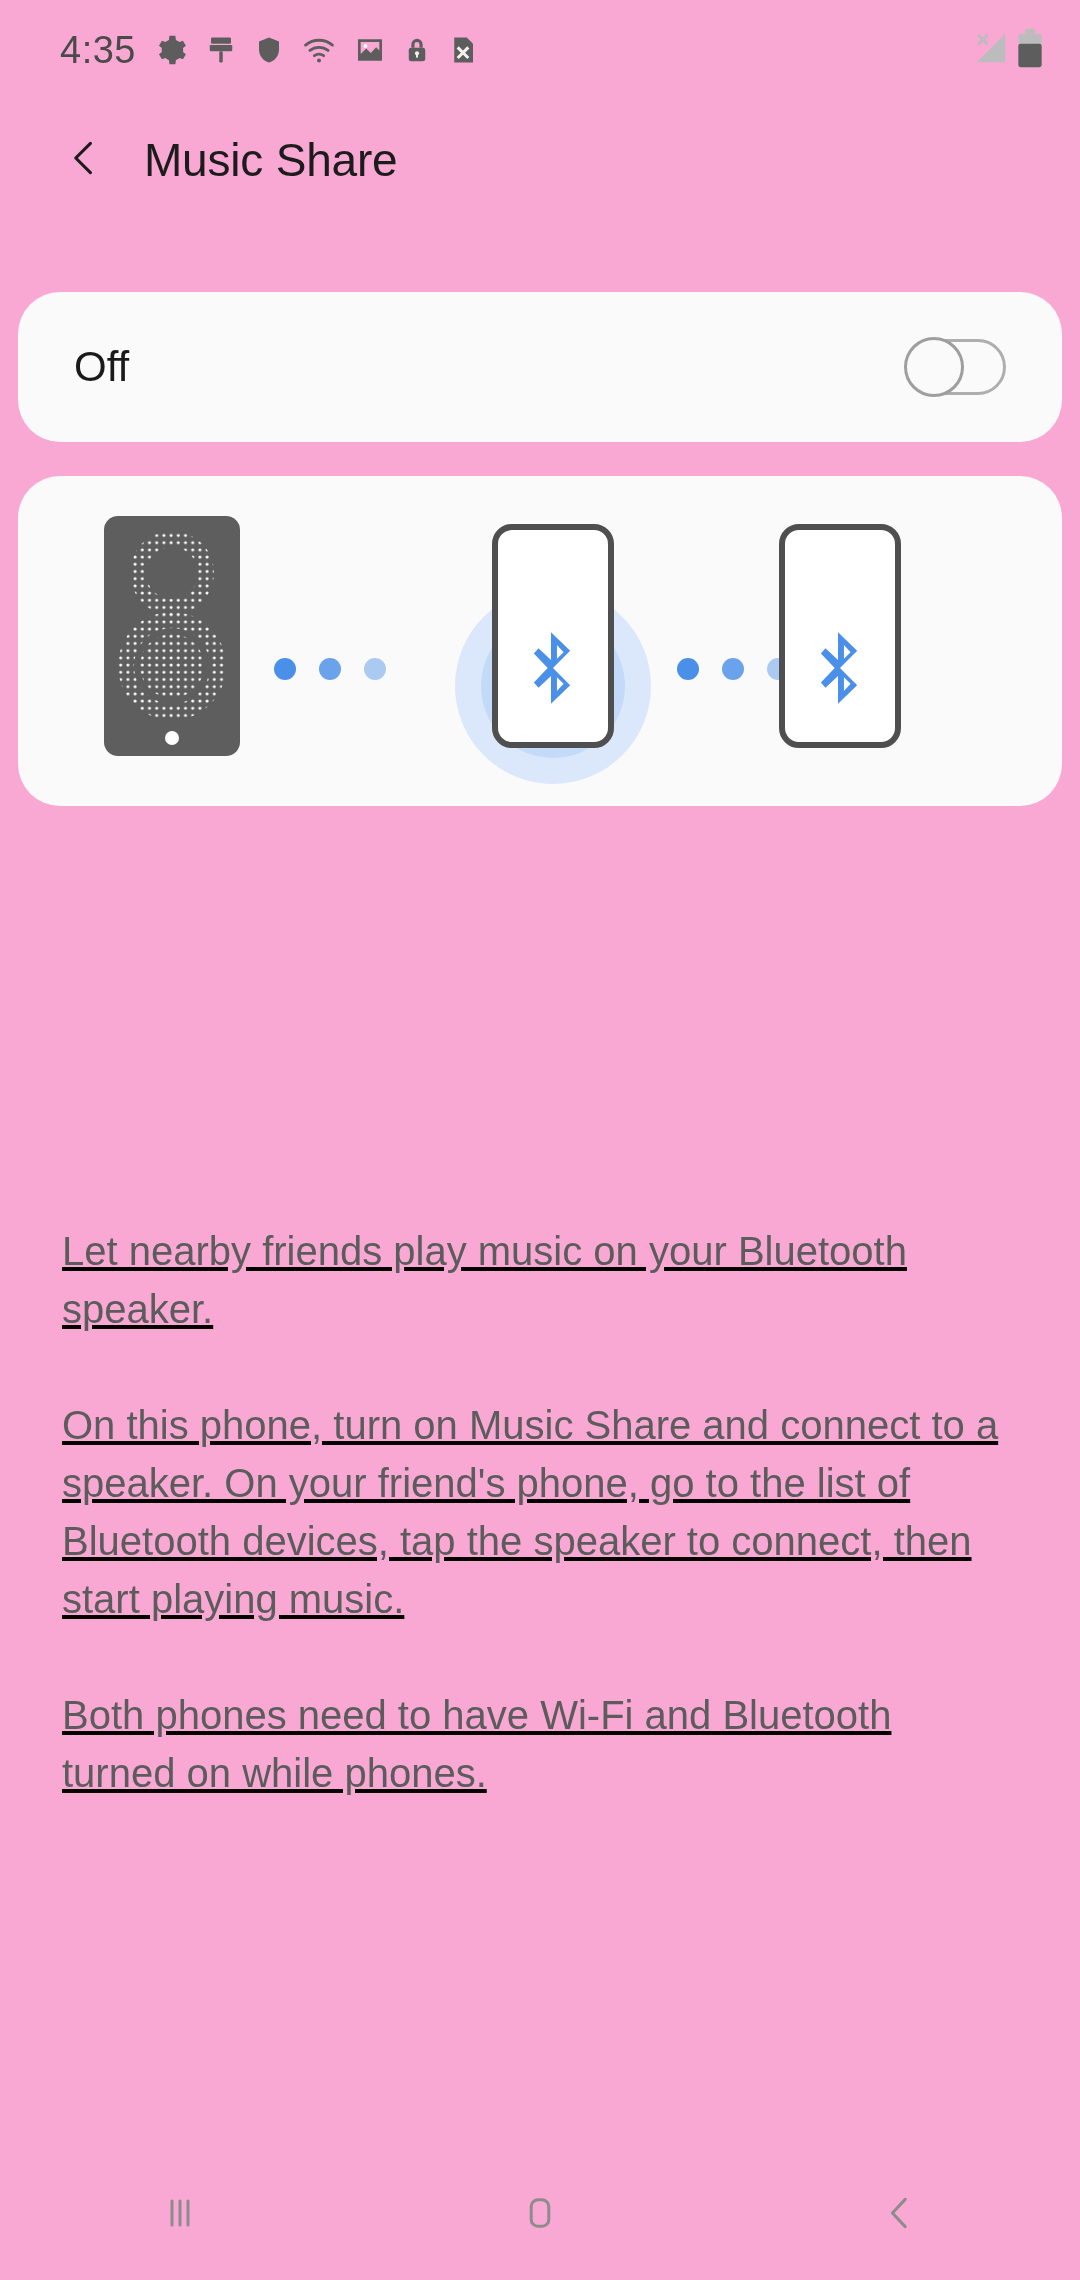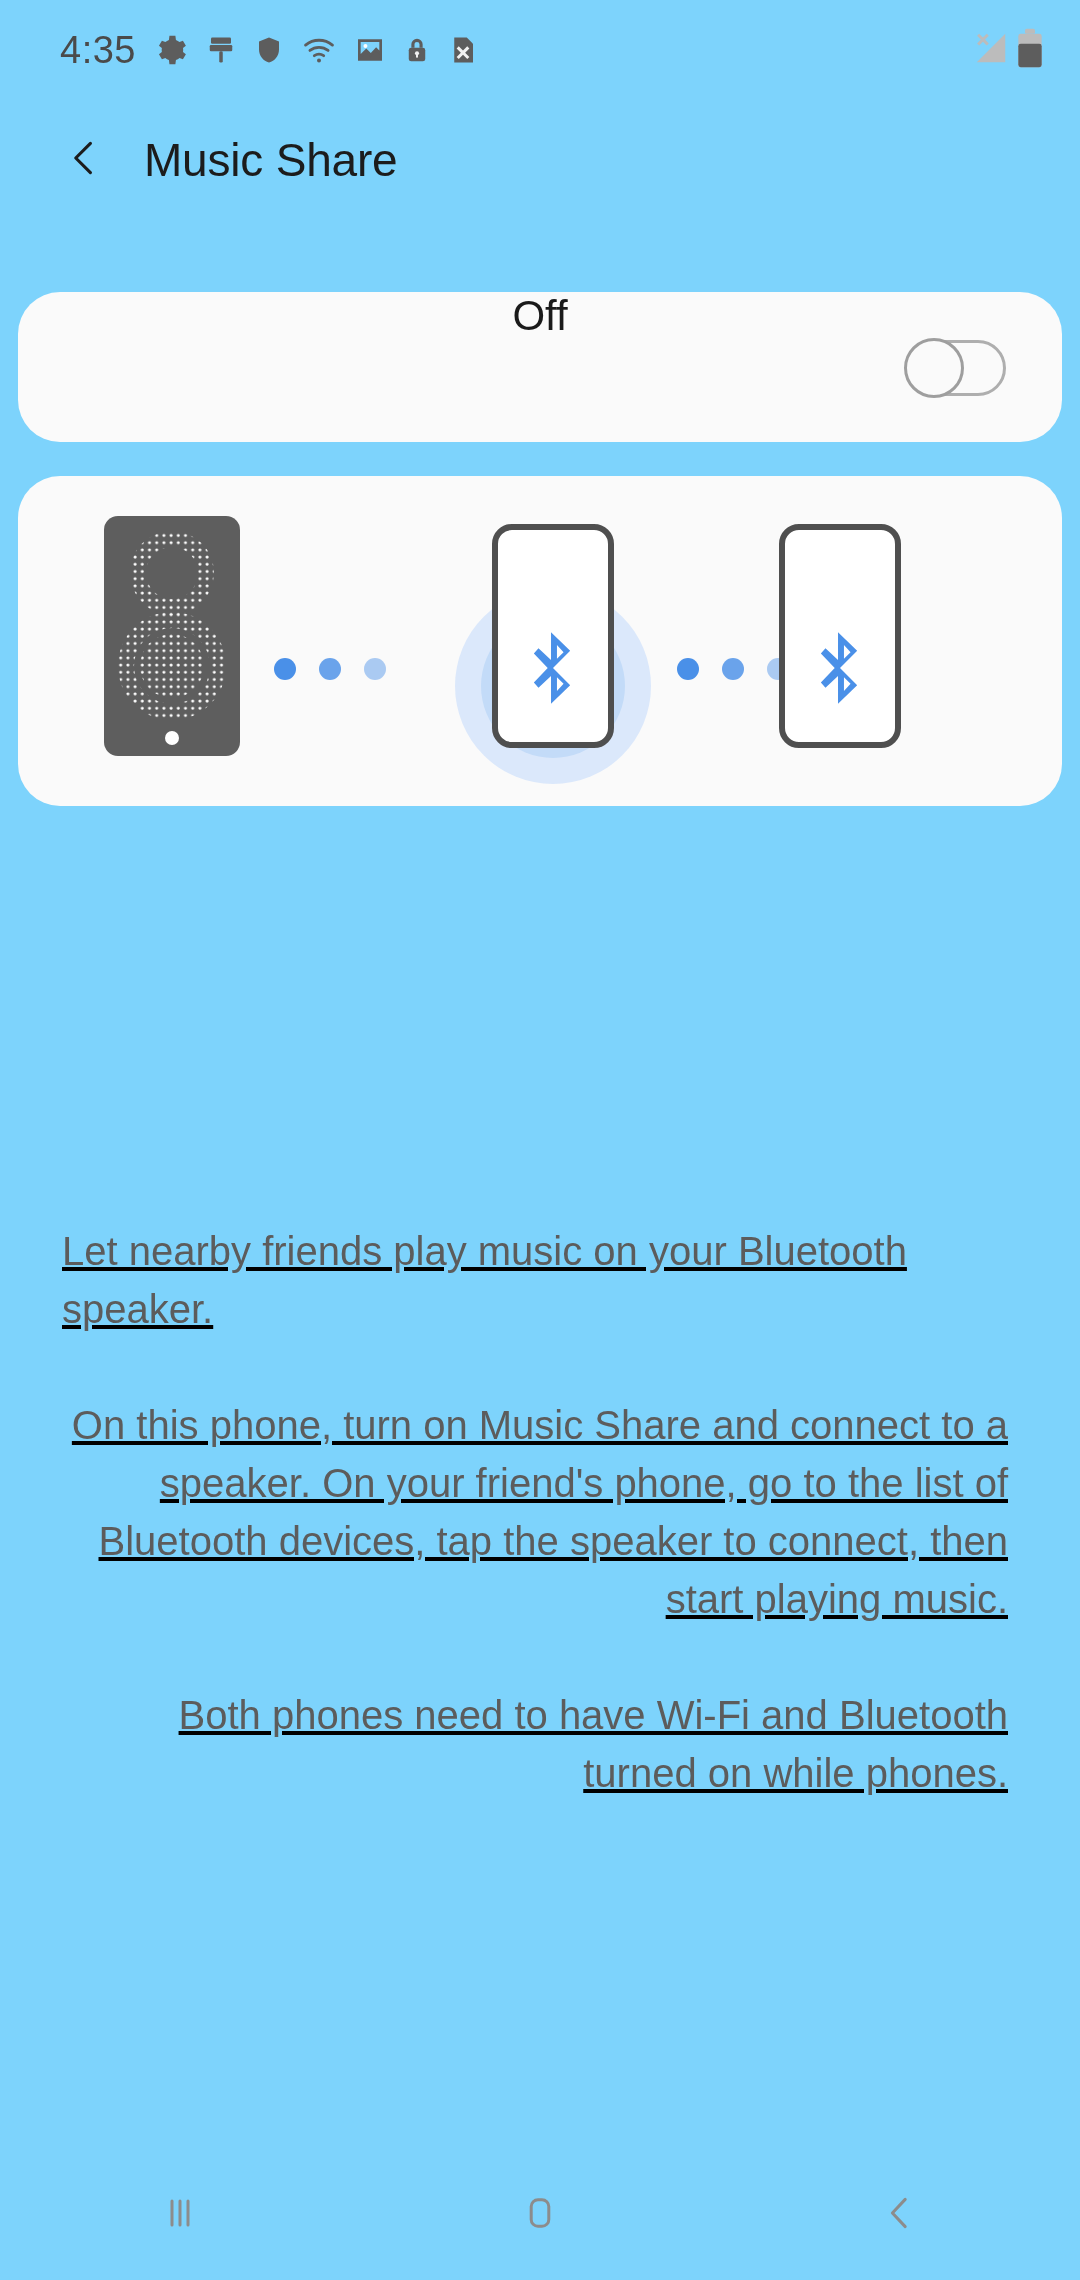--- a/index.html
+++ b/index.html
@@ -2,21 +2,21 @@
 <html><head>
 <meta charset="utf-8">
 <style>
   * { margin:0; padding:0; box-sizing:border-box; }
   html, body {
     width:1080px; height:2280px;
     background:#f1f1f1;
     font-family:"Liberation Sans", sans-serif;
     overflow:hidden;
   }
-  .screen { position:relative; width:1080px; height:2280px; background:#7dd3fc; }
+  .screen { position:relative; width:1080px; height:2280px; background:#f9a8d4; }
 
   
   .statusbar {
     position:absolute; top:0; left:0; width:1080px; height:100px;
     display:flex; align-items:center;
     padding:0 36px 0 60px;
   }
   .clock { font-size:38px; color:#4a4a4a; letter-spacing:0.5px; font-weight:400; }
   .status-icons { display:flex; align-items:center; gap:18px; margin-left:18px; }
   .status-icons svg { display:block; }
@@ -29,21 +29,21 @@
   }
   .back-btn { width:64px; height:64px; display:flex; align-items:center; justify-content:center; }
   .page-title {
     font-size:46px; color:#1c1c1c; font-weight:400;
     margin-left:28px; letter-spacing:-0.2px;
   }
 
   
   .card {
     position:absolute; left:18px; width:1044px;
-    background:#fafafa; border-radius:42px;flex-direction:column;
+    background:#fafafa; border-radius:42px;
   }
   .toggle-card { top:292px; height:150px; display:flex; align-items:center;
     padding:0 56px; }
   .toggle-label { font-size:42px; color:#1a1a1a; font-weight:400; }
   .switch {
     margin-left:auto; position:relative;
     width:100px; height:56px;
   }
   .switch .track {
     position:absolute; left:0; top:0; width:100px; height:56px;
@@ -63,21 +63,21 @@
   }
   .illustration svg { display:block; }
 
   
   .desc {
     position:absolute; left:62px; top:1222px; width:946px;text-decoration:underline;
   }
   .desc p {
     font-size:40px; line-height:58px; color:#5c5c5c; font-weight:400;
   }
-  .desc p + p { margin-top:58px;text-align:right; }
+  .desc p + p { margin-top:58px; }
 
   
   .navbar {
     position:absolute; left:0; bottom:0; width:1080px; height:130px;
     display:flex; align-items:center;
   }
   .nav-btn { flex:1; display:flex; align-items:center; justify-content:center; height:130px; }
 </style>
 </head>
 <body>

